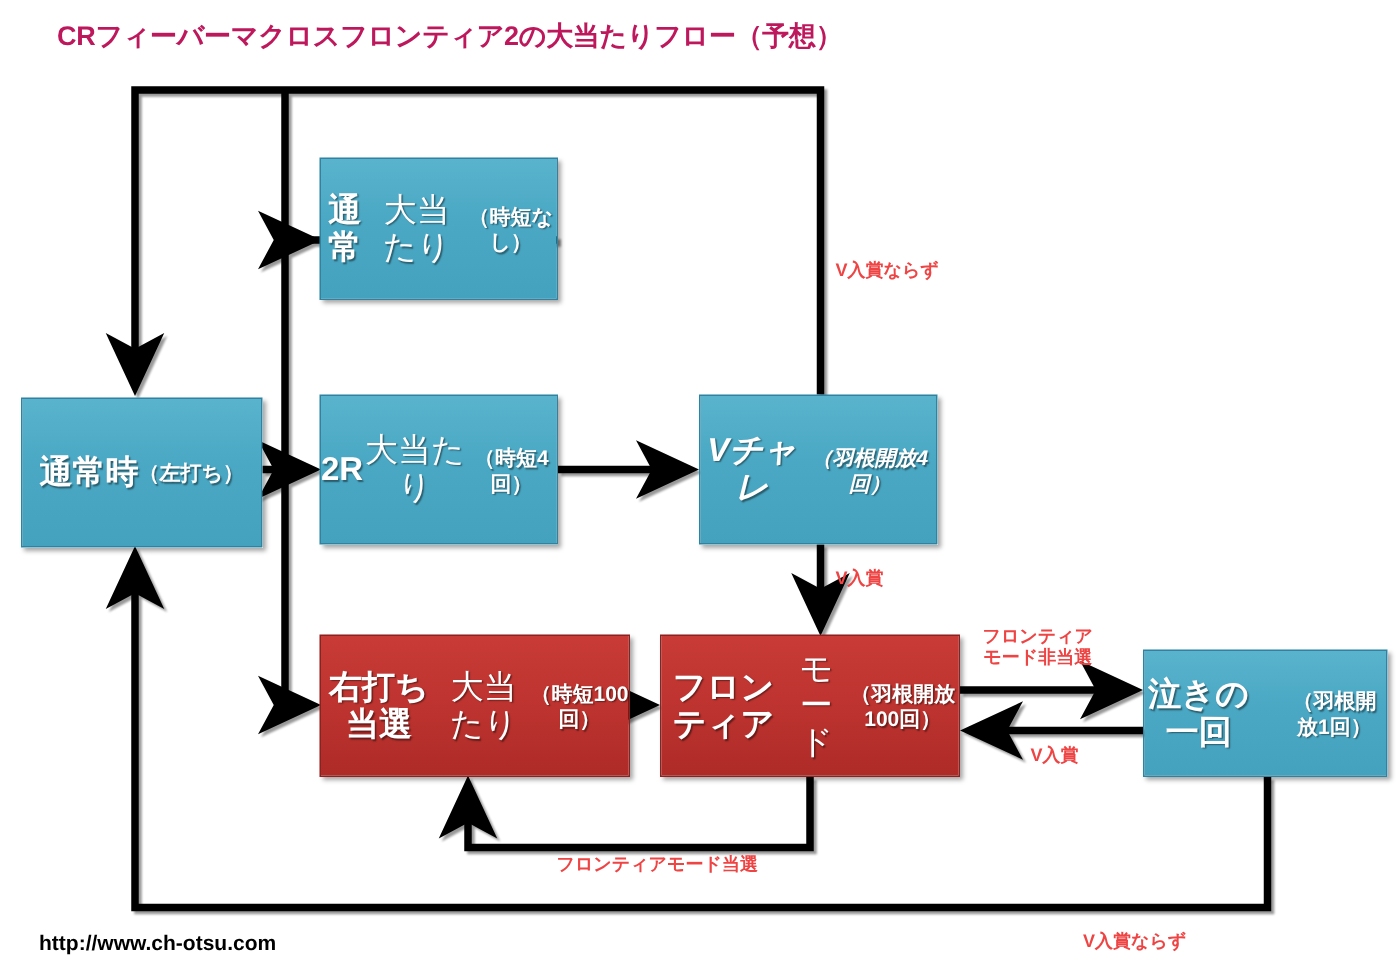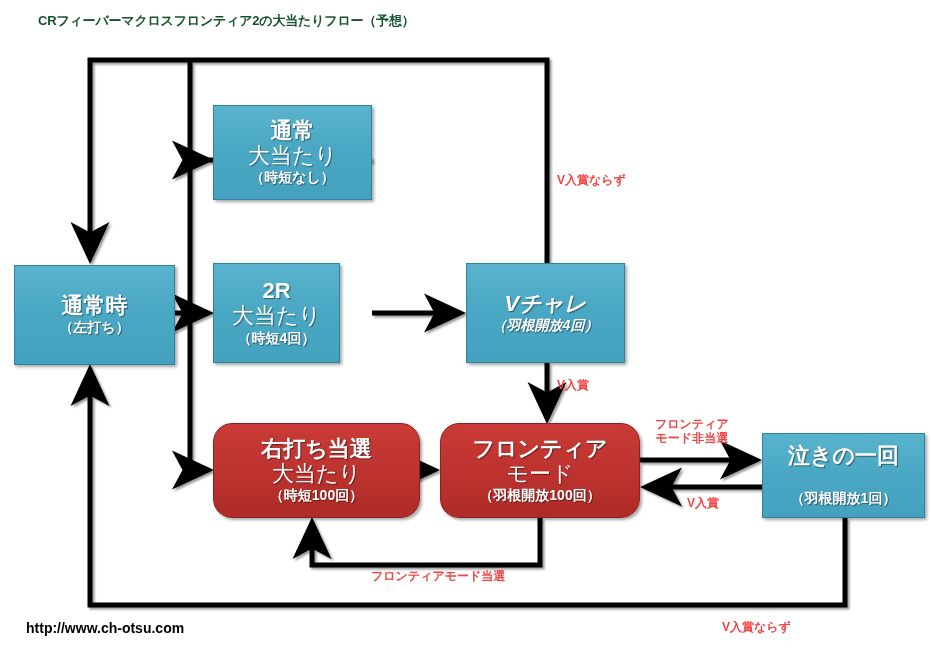--- a/index.html
+++ b/index.html
@@ -5,42 +5,41 @@
   html,body{margin:0;padding:0;}
   body{
     width:931px;height:649px;background:#ffffff;
     font-family:"Liberation Sans","DejaVu Sans",sans-serif;
     overflow:hidden;position:relative;
   }
   #stage{position:relative;width:931px;height:649px;}
 
   #title{
     position:absolute;left:38px;top:12px;
-    font-size:13px;font-weight:bold;color:#14532d;
+    font-size:18px;font-weight:bold;color:#be185d;
     letter-spacing:-0.2px;white-space:nowrap;
   }
 
   #wires{position:absolute;left:0;top:0;width:931px;height:649px;}
 
   .node{
     position:absolute;box-sizing:border-box;
     border:1px solid #2b7b96;
-    display:flex;flex-direction:column;align-items:center;justify-content:center;
+    display:flex;flex-direction:row;align-items:center;justify-content:center;
     color:#ffffff;text-align:center;
     text-shadow:1px 1px 1px rgba(0,0,0,.45);
     box-shadow:2px 2px 3px rgba(0,0,0,.35);
   }
   .node.blue{
     background:linear-gradient(180deg,#59b3cd 0%,#4aa8c4 45%,#45a2bf 100%);
     border-color:#2f83a0;
   }
   .node.red{
     background:linear-gradient(180deg,#c83b37 0%,#bf3430 45%,#ae2b28 100%);
     border-color:#8d211f;
-    border-radius:19px;
   }
   .n-l1{font-size:22px;font-weight:bold;line-height:1.12;}
   .n-l2{font-size:22px;font-weight:normal;line-height:1.12;}
   .n-sub{font-size:14px;font-weight:bold;line-height:1.2;margin-top:1px;}
 
   .elabel{
     position:absolute;font-size:12px;font-weight:bold;color:#ef4444;
     white-space:nowrap;line-height:1.15;text-align:center;
   }
   #footer-url{
@@ -101,21 +100,21 @@
     <div class="n-l1">通常時</div>
     <div class="n-sub">（左打ち）</div>
   </div>
 
   <div class="node blue" style="left:213px;top:105px;width:159px;height:95px;">
     <div class="n-l1">通常</div>
     <div class="n-l2">大当たり</div>
     <div class="n-sub">（時短なし）</div>
   </div>
 
-  <div class="node blue" style="left:213px;top:263px;width:127px;height:100px;">
+  <div class="node blue" style="left:213px;top:263px;width:159px;height:100px;">
     <div class="n-l1">2R</div>
     <div class="n-l2">大当たり</div>
     <div class="n-sub">（時短4回）</div>
   </div>
 
   <div class="node blue" style="left:466px;top:263px;width:159px;height:100px;font-style:italic;">
     <div class="n-l1">Vチャレ</div>
     <div class="n-sub">（羽根開放4回）</div>
   </div>
 

